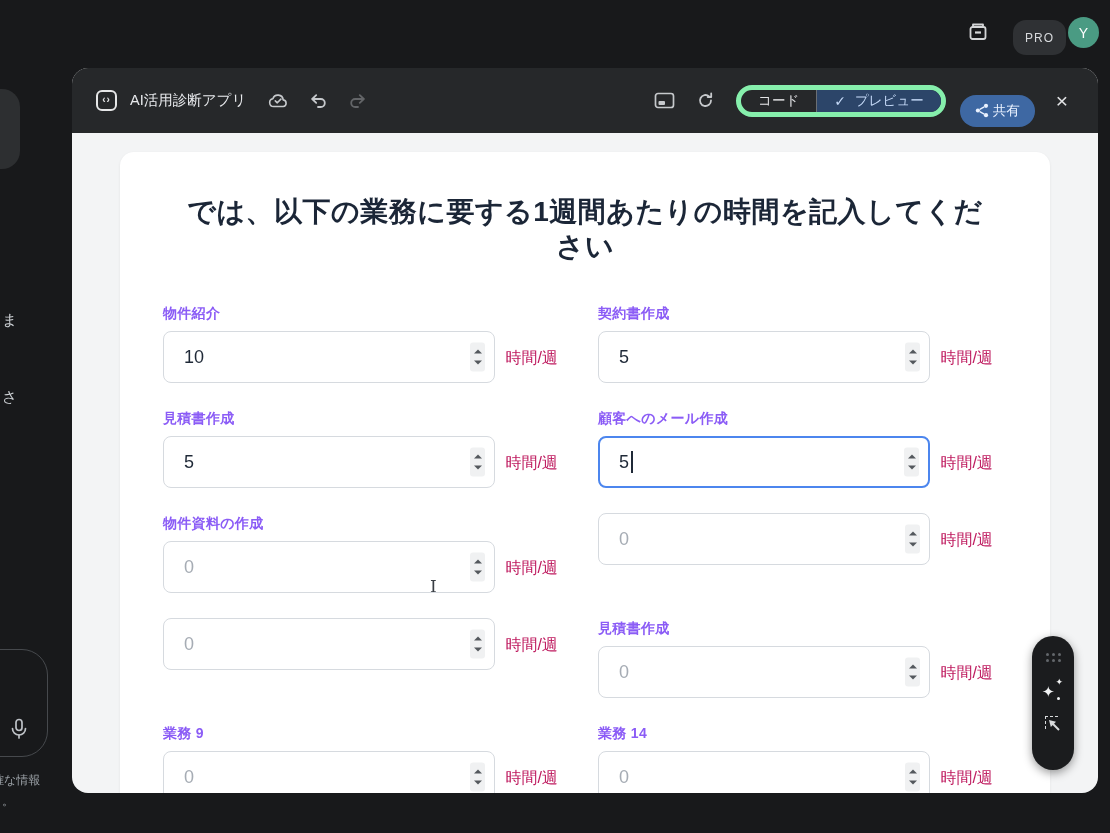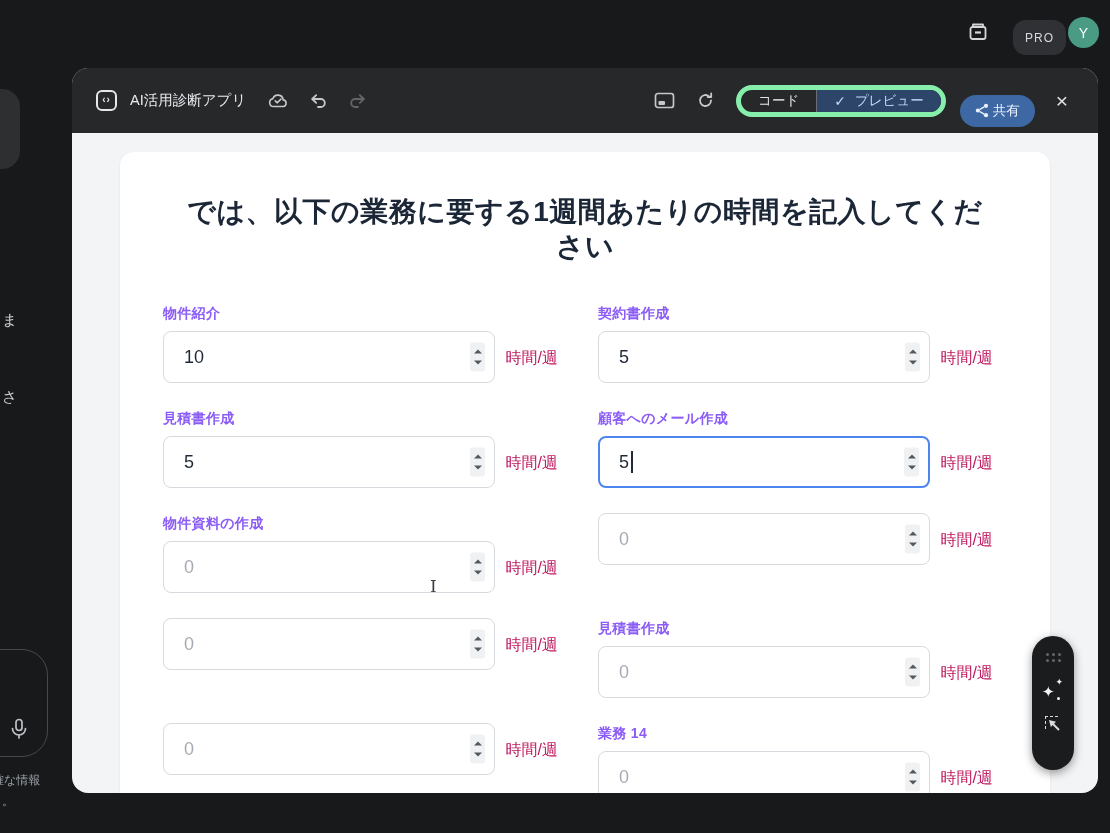--- a/index.html
+++ b/index.html
@@ -313,20 +313,21 @@
         <span class="spinner" hidden="">
           <span class="tri up"></span>
                   <span class="tri down"></span>
         </span>
       </div>
       <div class="suffix">時間/週</div>
     </div>
   </div>
 
   <div class="field">
+    <div class="flabel">業務 9</div>
     <div class="input-row">
       <div class="tbox">
         <span class="val placeholder">0</span>
 
         <span class="spinner" hidden="">
           <span class="tri up"></span>
                   <span class="tri down"></span>
         </span>
       </div>
       <div class="suffix">時間/週</div>

